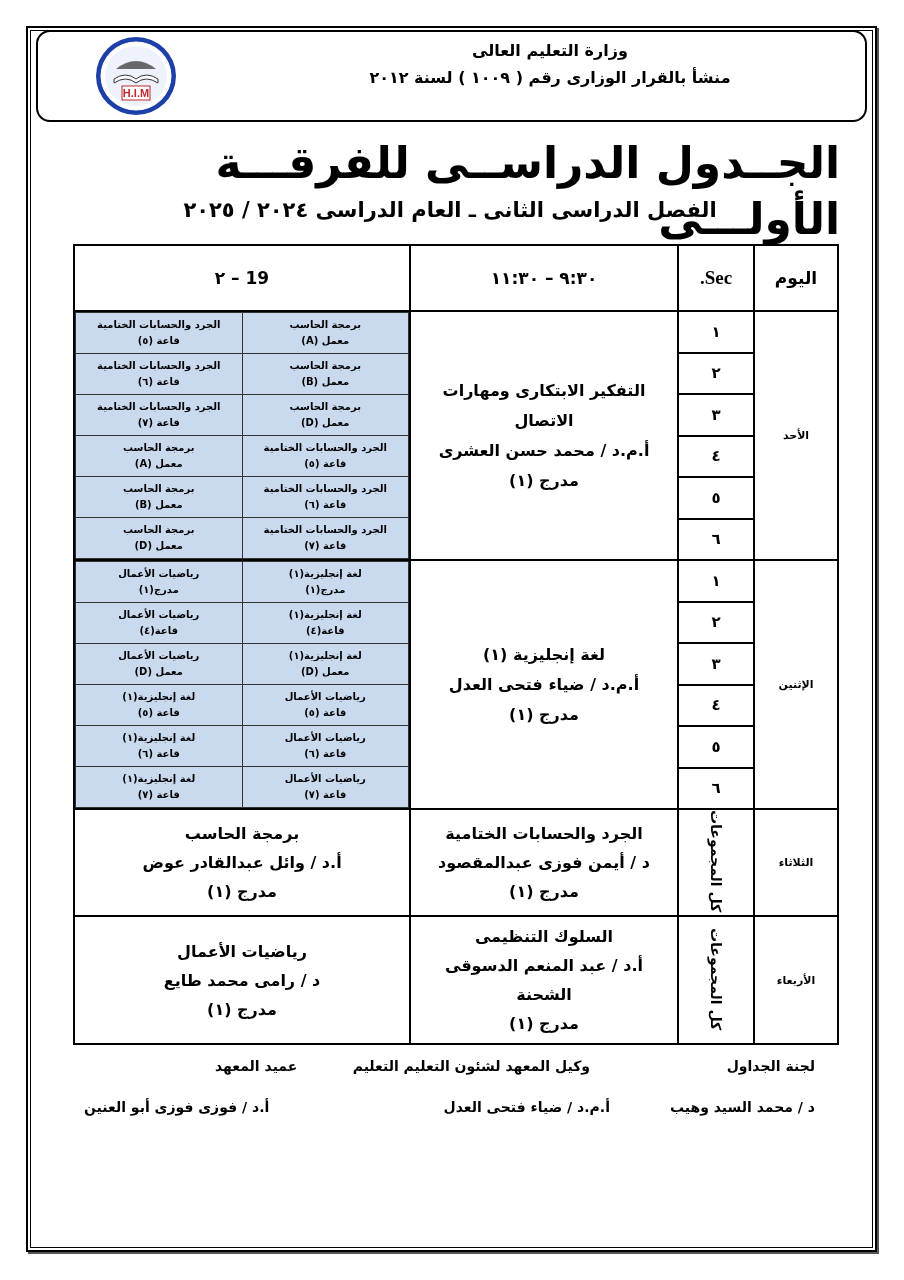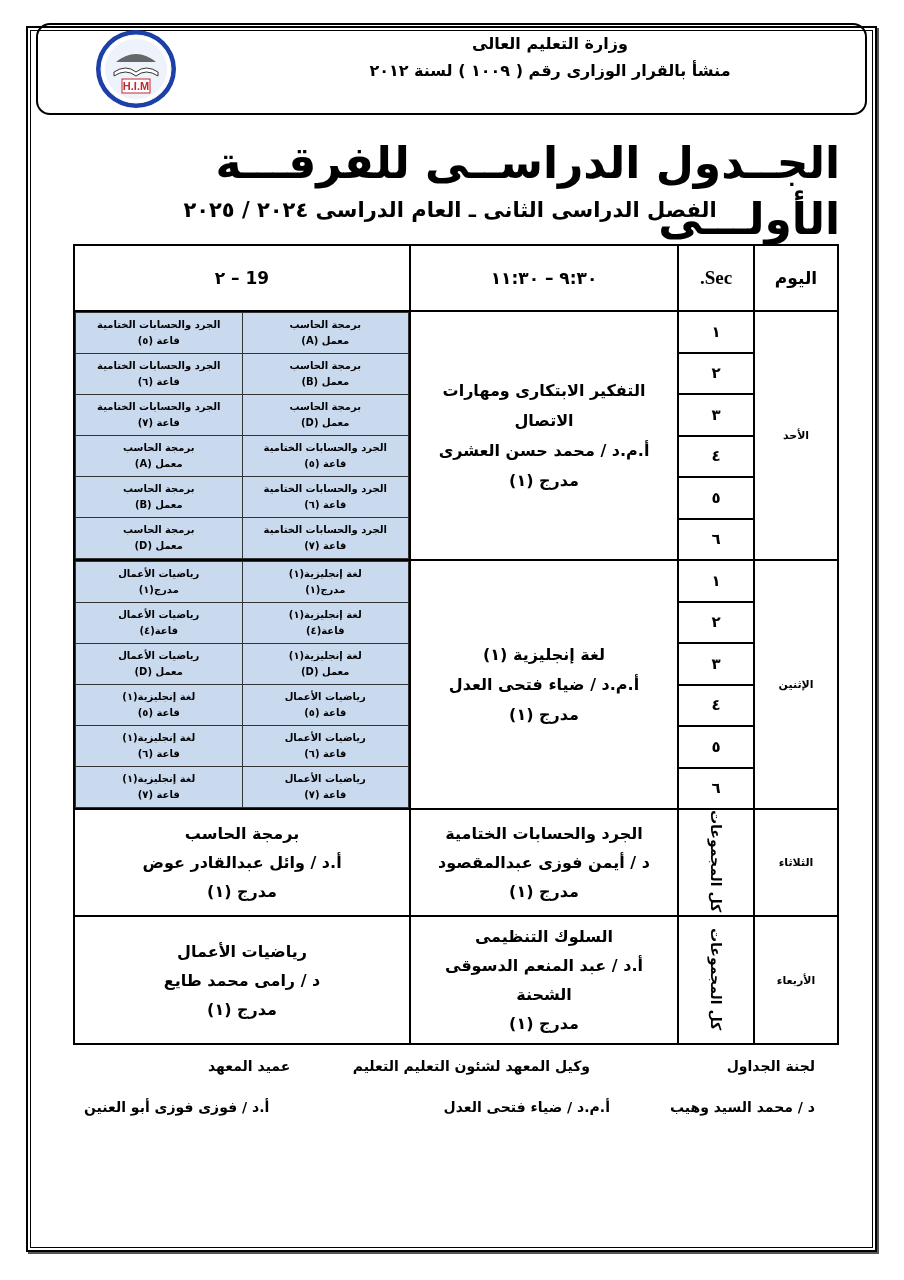--- a/index.html
+++ b/index.html
@@ -9,21 +9,21 @@
   .outer-frame {
     position: absolute; left: 26px; top: 26px; width: 851px; height: 1226px;
     border: 2px solid #000; box-shadow: 2px 2px 0 #555;
   }
   .outer-frame::after {
     content: ""; position: absolute; left: 2px; top: 2px; right: 2px; bottom: 2px;
     border: 1px solid #000;
   }
 
   .header-box {
-    position: absolute; left: 36px; top: 23px; width: 831px; height: 92px;
+    position: absolute; left: 36px; top: 30px; width: 831px; height: 92px;
     border: 2.5px solid #000; border-radius: 14px;
   }
   .header-lines {
     position: absolute; right: 105px; top: 5px; width: 420px;
     direction: rtl; text-align: center; font-weight: bold;
   }
   .header-lines div { font-size: 16px; line-height: 27px; }
   .logo {
     position: absolute; left: 56px; top: 3px; width: 84px; height: 82px;
   }
@@ -328,19 +328,19 @@
       <div>د / رامى محمد طايع</div>
       <div>مدرج (١)</div>
     </td>
   </tr>
 </tbody>
   </table>
 
 <div class="sig-row" style="top:1058px">
   <span class="sig-a">لجنة الجداول</span>
   <span class="sig-b">وكيل المعهد لشئون التعليم التعليم</span>
-  <span class="sig-c" style="left:148px">عميد المعهد</span>
+  <span class="sig-c" style="left:155px">عميد المعهد</span>
 </div>
 <div class="sig-row" style="top:1099px">
   <span class="sig-a">د / محمد السيد وهيب</span>
   <span class="sig-b" style="right:240px">أ.م.د / ضياء فتحى العدل</span>
   <span class="sig-c">أ.د / فوزى فوزى أبو العنين</span>
 </div>
 
 </body></html>

